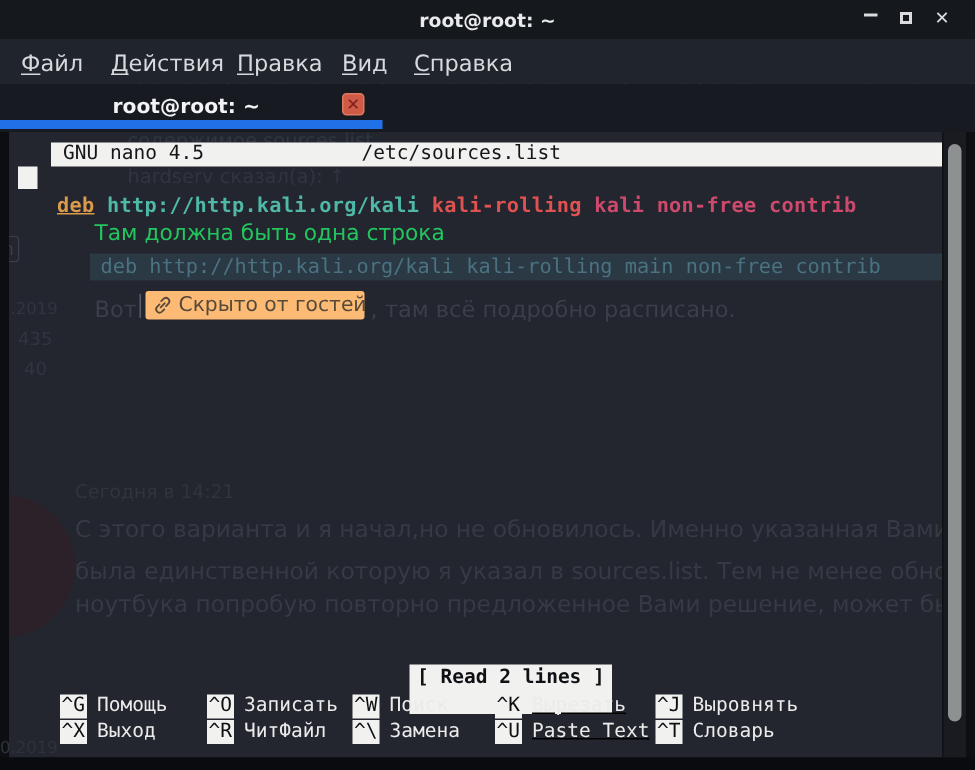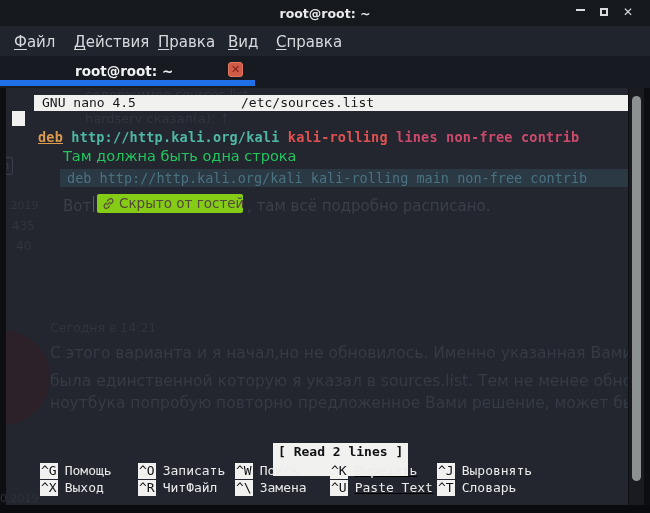--- a/index.html
+++ b/index.html
@@ -45,21 +45,21 @@
   .faded { color:#363b45; z-index:1; }
   .nav-frag { top:28px; font-size:14px; letter-spacing:.4px; color:#343942; }
   .quote-author { left:85px; top:55px;  font-size:13px; color:#303540; z-index:5; }
   .quote-ref    { left:85px; top:87px;  font-size:13px; color:#303540; }
   .hint-line    { left:63px; top:148px; font-size:14.5px; color:#22c55e; }
   .sel-line  { left:60px; top:169px; width:582px; height:18px; background:#2b3945;
                color:#4a7280; font-family:"DejaVu Sans Mono", monospace; font-size:13.5px;
                line-height:18px; padding-left:7px; overflow:hidden; }
   .vot-line  { left:63px; top:197px; font-size:15px; color:#3a3f49; }
   .caret-bar { left:93px; top:196px; width:1px; height:16px; background:#596070; }
-  .link-box  { left:97px; top:194px; width:146px; height:19px; background:#84cc16;
+  .link-box  { left:97px; top:194px; width:146px; height:19px; background:#fdba74;
                border-radius:2px; color:#55493a; font-size:13.5px; line-height:19px;
                padding-left:22px; }
   .link-icon { position:absolute; left:5px; top:3px; }
   .after-link{ left:247px; top:197px; font-size:15px; color:#3a3f49; }
   .avatar-frag { left:-1px; top:157px; width:14px; height:18px; border:1px solid #3a3f49;
                  border-left:none; border-radius:0 3px 3px 0; color:#3a3f49; font-size:12px;
                  text-align:center; line-height:16px; }
   .date-frag  { left:0;  top:199px; font-size:11px; color:#31353f; }
   .count-1    { left:12px; top:219px; font-size:12px; color:#31353f; }
   .count-2    { left:16px; top:239px; font-size:12px; color:#31353f; }
@@ -149,21 +149,21 @@
   <div class="abs para para-2">была единственной которую я указал в sources.list. Тем не менее обновиться не</div>
   <div class="abs para para-3">ноутбука попробую повторно предложенное Вами решение, может быть я все-таки</div>
   <span class="abs faded bottom-frag">0.2019</span>
 
   <div class="abs nano-header mono">
     <span class="nano-app">GNU nano 4.5</span>
     <span class="nano-file">/etc/sources.list</span>
   </div>
   <div class="abs nano-cursor"></div>
 
-  <div class="abs buffer-line mono"><span style="color: rgb(220, 154, 76); text-decoration: underline;">deb</span> <span style="color: rgb(79, 184, 166);">http://http.kali.org/kali</span> <span style="color: rgb(224, 81, 82);">kali-rolling</span> <span style="color: rgb(205, 74, 108);">lines</span> <span style="color: rgb(205, 74, 108);">non-free</span> <span style="color: rgb(205, 74, 108);">contrib</span></div>
+  <div class="abs buffer-line mono"><span style="color: rgb(220, 154, 76); text-decoration: underline;">deb</span> <span style="color: rgb(79, 184, 166);">http://http.kali.org/kali</span> <span style="color: rgb(224, 81, 82);">kali-rolling</span> <span style="color: rgb(205, 74, 108);">kali</span> <span style="color: rgb(205, 74, 108);">non-free</span> <span style="color: rgb(205, 74, 108);">contrib</span></div>
 
   <div class="abs nano-status mono">[ Read 2 lines ]</div>
 
   <div class="abs sc-cell mono r1 c1"><span class="sc-key">^G</span><span class="sc-label">Помощь</span></div>
   <div class="abs sc-cell mono r1 c2"><span class="sc-key">^O</span><span class="sc-label">Записать</span></div>
   <div class="abs sc-cell mono r1 c3"><span class="sc-key">^W</span><span class="sc-label">Поиск</span></div>
   <div class="abs sc-cell mono r1 c4"><span class="sc-key">^K</span><span class="sc-label">Вырезать</span></div>
   <div class="abs sc-cell mono r1 c5"><span class="sc-key">^J</span><span class="sc-label">Выровнять</span></div>
 
   <div class="abs sc-cell mono r2 c1"><span class="sc-key">^X</span><span class="sc-label">Выход</span></div>

